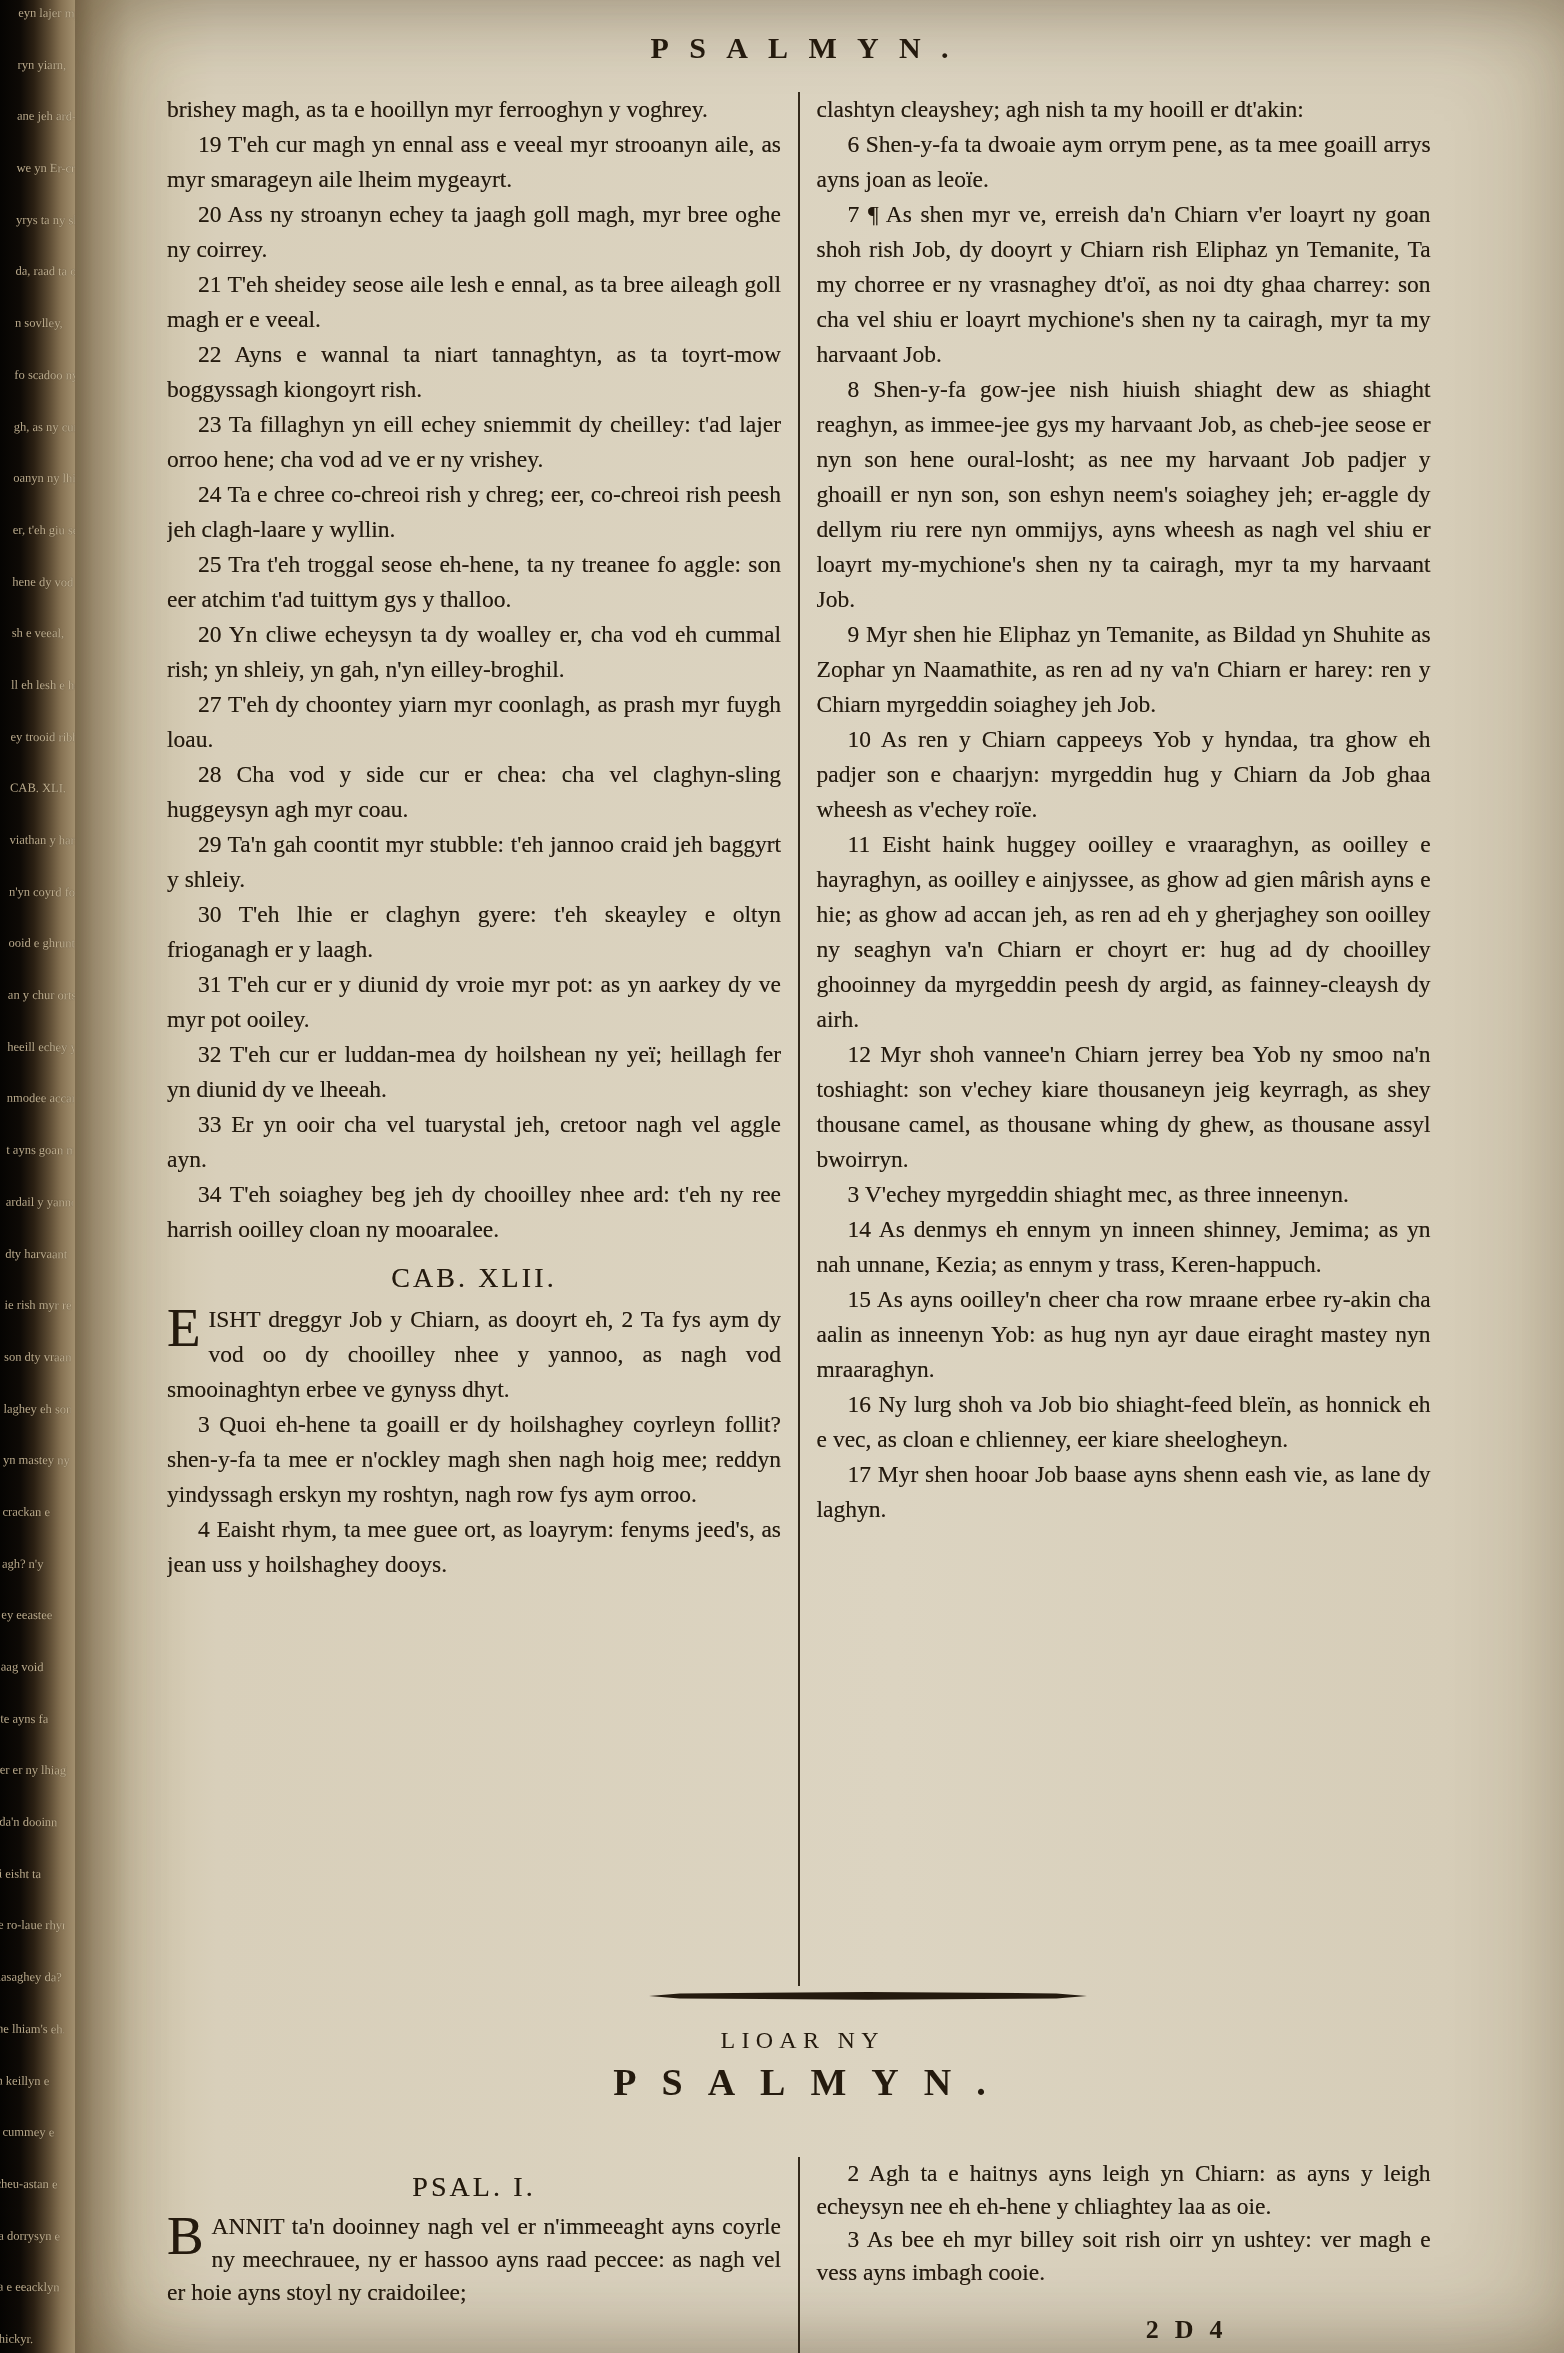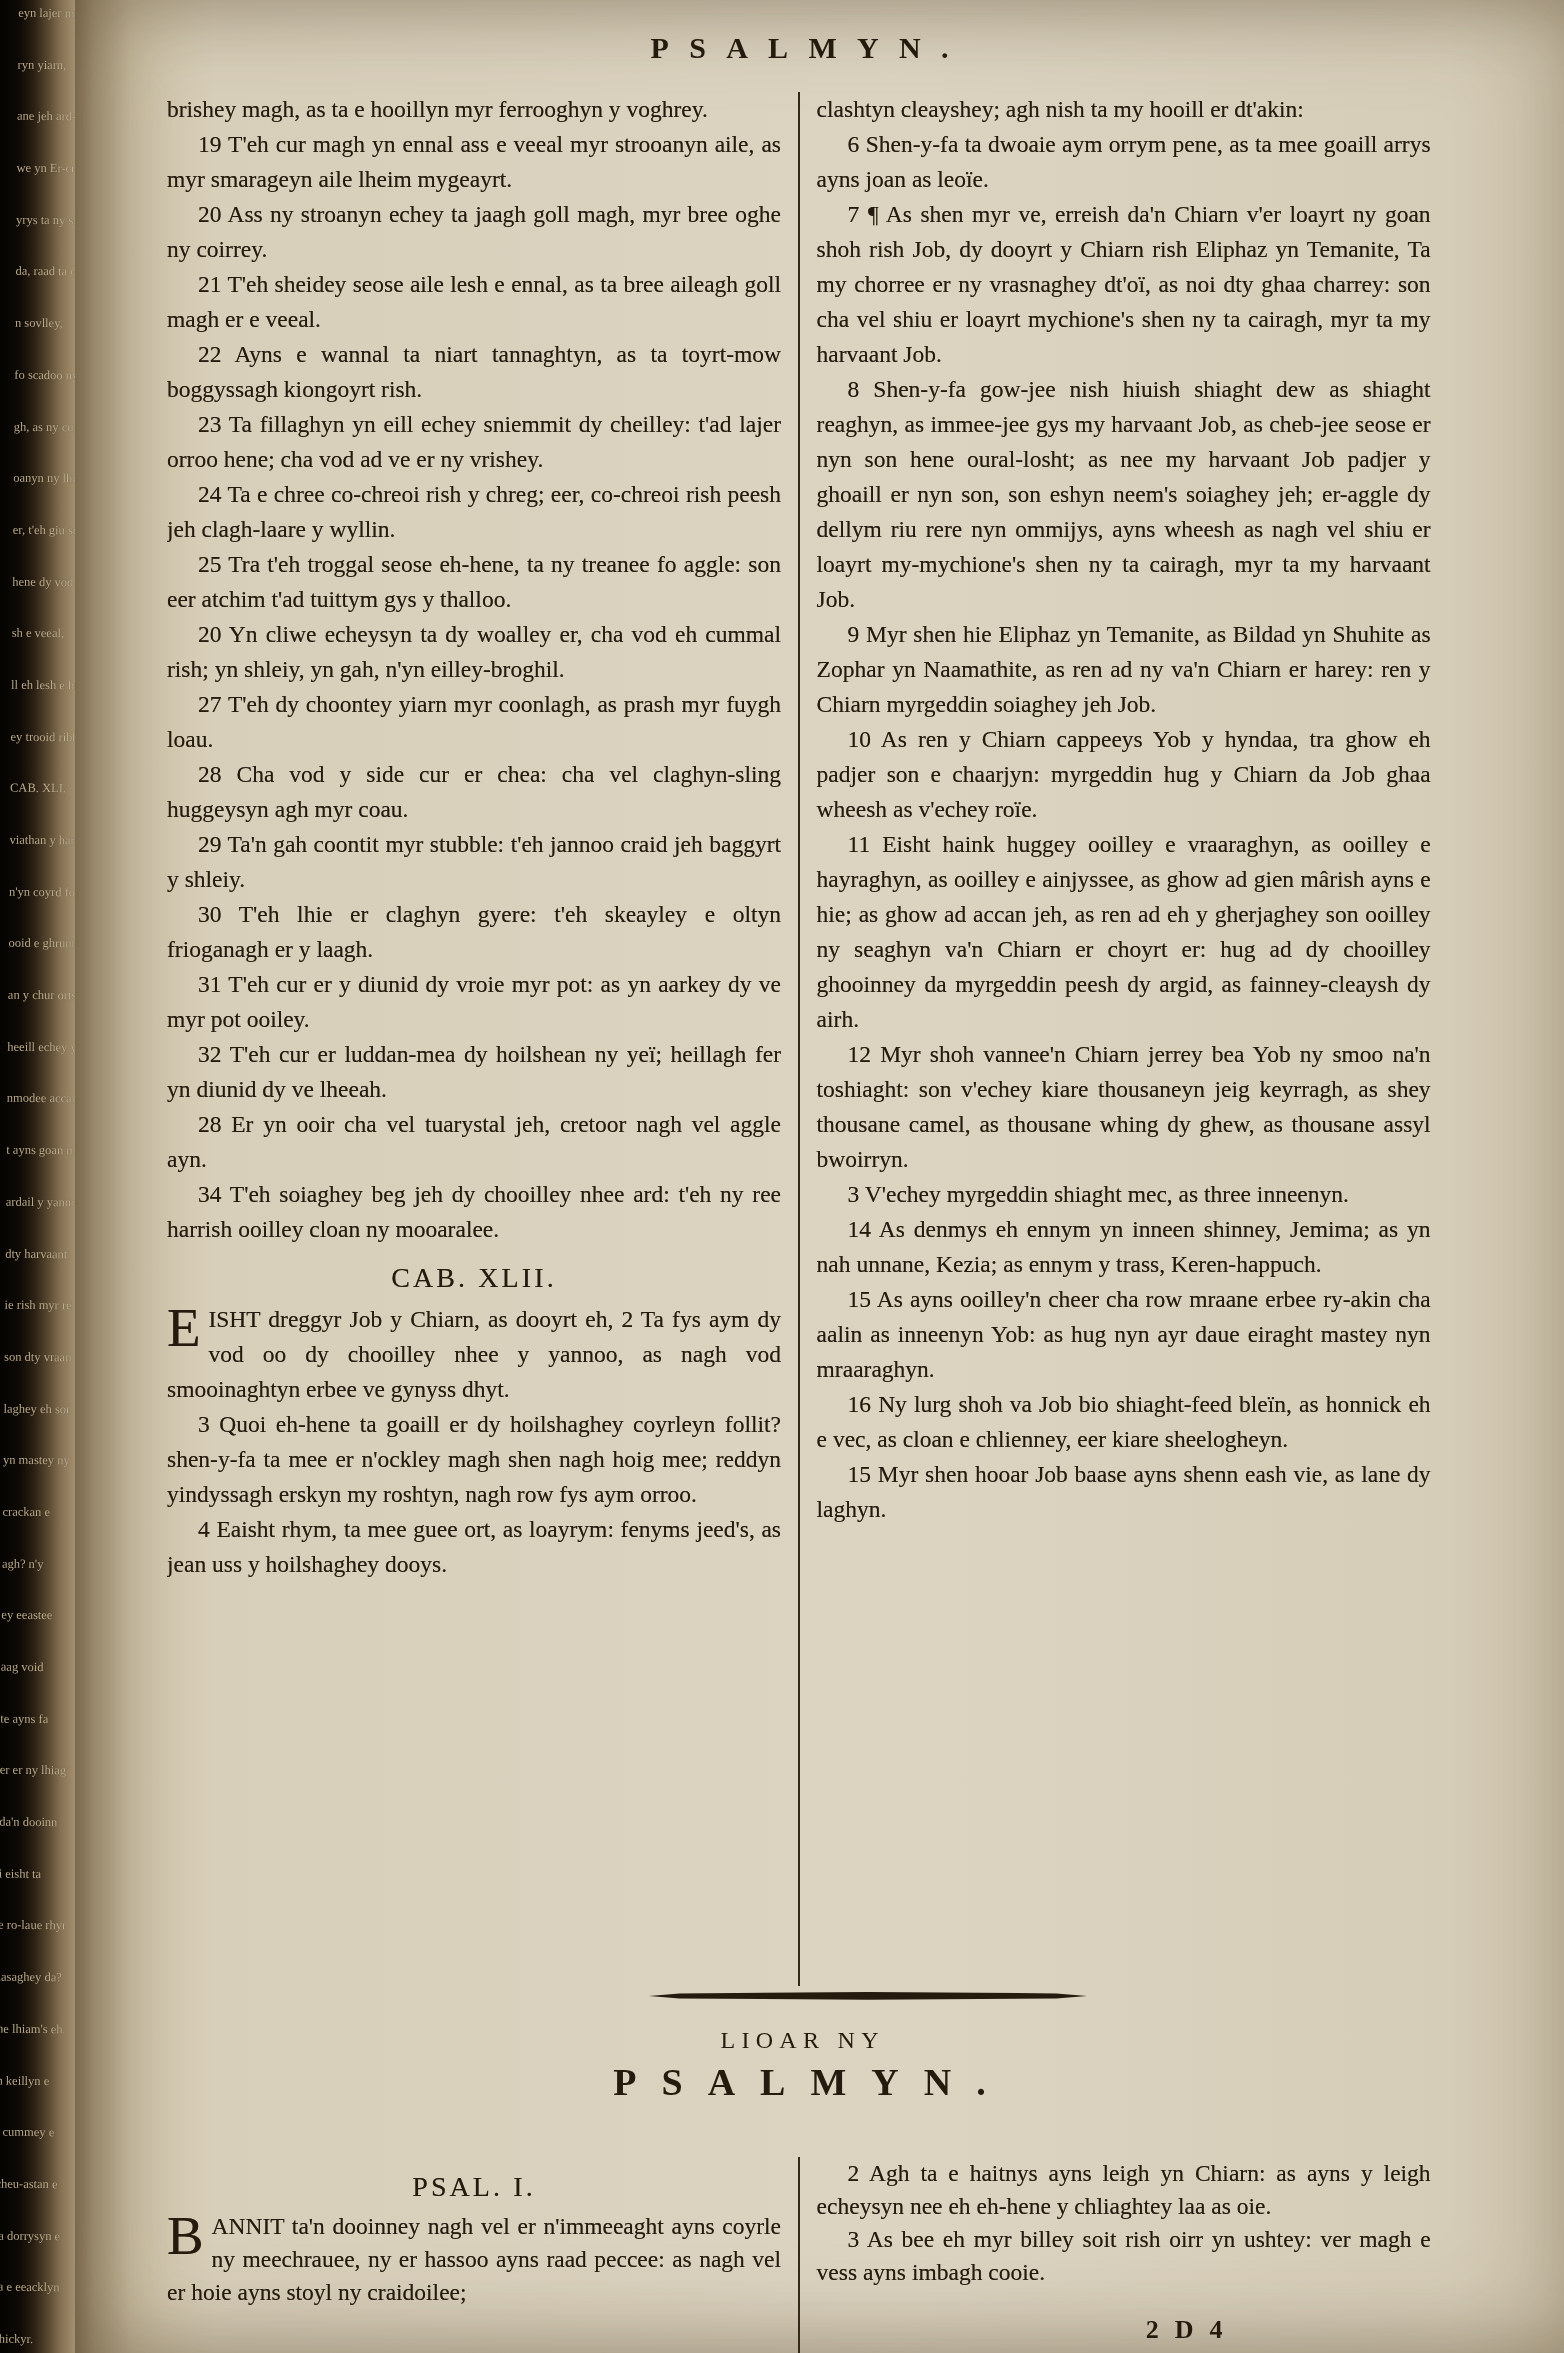--- a/index.html
+++ b/index.html
@@ -136,42 +136,42 @@
           <div class="para">23 Ta fillaghyn yn eill echey sniemmit dy cheilley: t'ad lajer orroo hene; cha vod ad ve er ny vrishey.</div>
           <div class="para">24 Ta e chree co-chreoi rish y chreg; eer, co-chreoi rish peesh jeh clagh-laare y wyllin.</div>
           <div class="para">25 Tra t'eh troggal seose eh-hene, ta ny treanee fo aggle: son eer atchim t'ad tuittym gys y thalloo.</div>
           <div class="para">20 Yn cliwe echeysyn ta dy woalley er, cha vod eh cummal rish; yn shleiy, yn gah, n'yn eilley-broghil.</div>
           <div class="para">27 T'eh dy choontey yiarn myr coonlagh, as prash myr fuygh loau.</div>
           <div class="para">28 Cha vod y side cur er chea: cha vel claghyn-sling huggeysyn agh myr coau.</div>
           <div class="para">29 Ta'n gah coontit myr stubble: t'eh jannoo craid jeh baggyrt y shleiy.</div>
           <div class="para">30 T'eh lhie er claghyn gyere: t'eh skeayley e oltyn frioganagh er y laagh.</div>
           <div class="para">31 T'eh cur er y diunid dy vroie myr pot: as yn aarkey dy ve myr pot ooiley.</div>
           <div class="para">32 T'eh cur er luddan-mea dy hoilshean ny yeï; heillagh fer yn diunid dy ve lheeah.</div>
-          <div class="para">28 Er yn ooir cha vel tuarystal jeh, cretoor nagh vel aggle ayn.</div>
+          <div class="para">33 Er yn ooir cha vel tuarystal jeh, cretoor nagh vel aggle ayn.</div>
           <div class="para">34 T'eh soiaghey beg jeh dy chooilley nhee ard: t'eh ny ree harrish ooilley cloan ny mooaralee.</div>
           <div class="para chap">CAB. XLII.</div>
           <div class="para cont"><span class="dropcap">E</span>ISHT dreggyr Job y Chiarn, as dooyrt eh, 2 Ta fys aym dy vod oo dy chooilley nhee y yannoo, as nagh vod smooinaghtyn erbee ve gynyss dhyt.</div>
           <div class="para">3 Quoi eh-hene ta goaill er dy hoilshaghey coyrleyn follit? shen-y-fa ta mee er n'ockley magh shen nagh hoig mee; reddyn yindyssagh erskyn my roshtyn, nagh row fys aym orroo.</div>
           <div class="para">4 Eaisht rhym, ta mee guee ort, as loayrym: fenyms jeed's, as jean uss y hoilshaghey dooys.</div>
         </div>
       <div class="vrule"></div>
       <div class="col">
           <div class="para cont">clashtyn cleayshey; agh nish ta my hooill er dt'akin:</div>
           <div class="para">6 Shen-y-fa ta dwoaie aym orrym pene, as ta mee goaill arrys ayns joan as leoïe.</div>
           <div class="para">7 ¶ As shen myr ve, erreish da'n Chiarn v'er loayrt ny goan shoh rish Job, dy dooyrt y Chiarn rish Eliphaz yn Temanite, Ta my chorree er ny vrasnaghey dt'oï, as noi dty ghaa charrey: son cha vel shiu er loayrt mychione's shen ny ta cairagh, myr ta my harvaant Job.</div>
           <div class="para">8 Shen-y-fa gow-jee nish hiuish shiaght dew as shiaght reaghyn, as immee-jee gys my harvaant Job, as cheb-jee seose er nyn son hene oural-losht; as nee my harvaant Job padjer y ghoaill er nyn son, son eshyn neem's soiaghey jeh; er-aggle dy dellym riu rere nyn ommijys, ayns wheesh as nagh vel shiu er loayrt my-mychione's shen ny ta cairagh, myr ta my harvaant Job.</div>
           <div class="para">9 Myr shen hie Eliphaz yn Temanite, as Bildad yn Shuhite as Zophar yn Naamathite, as ren ad ny va'n Chiarn er harey: ren y Chiarn myrgeddin soiaghey jeh Job.</div>
           <div class="para">10 As ren y Chiarn cappeeys Yob y hyndaa, tra ghow eh padjer son e chaarjyn: myrgeddin hug y Chiarn da Job ghaa wheesh as v'echey roïe.</div>
           <div class="para">11 Eisht haink huggey ooilley e vraaraghyn, as ooilley e hayraghyn, as ooilley e ainjyssee, as ghow ad gien mârish ayns e hie; as ghow ad accan jeh, as ren ad eh y gherjaghey son ooilley ny seaghyn va'n Chiarn er choyrt er: hug ad dy chooilley ghooinney da myrgeddin peesh dy argid, as fainney-cleaysh dy airh.</div>
           <div class="para">12 Myr shoh vannee'n Chiarn jerrey bea Yob ny smoo na'n toshiaght: son v'echey kiare thousaneyn jeig keyrragh, as shey thousane camel, as thousane whing dy ghew, as thousane assyl bwoirryn.</div>
           <div class="para">3 V'echey myrgeddin shiaght mec, as three inneenyn.</div>
           <div class="para">14 As denmys eh ennym yn inneen shinney, Jemima; as yn nah unnane, Kezia; as ennym y trass, Keren-happuch.</div>
           <div class="para">15 As ayns ooilley'n cheer cha row mraane erbee ry-akin cha aalin as inneenyn Yob: as hug nyn ayr daue eiraght mastey nyn mraaraghyn.</div>
           <div class="para">16 Ny lurg shoh va Job bio shiaght-feed bleïn, as honnick eh e vec, as cloan e chlienney, eer kiare sheelogheyn.</div>
-          <div class="para">15 Myr shen hooar Job baase ayns shenn eash vie, as lane dy laghyn.</div>
+          <div class="para">17 Myr shen hooar Job baase ayns shenn eash vie, as lane dy laghyn.</div>
         </div>
     </div>
 
     <div class="divider"></div>
 
     <div class="book-title">
       <div class="bt1">LIOAR NY</div>
       <div class="bt2">PSALMYN.</div>
     </div>
 

